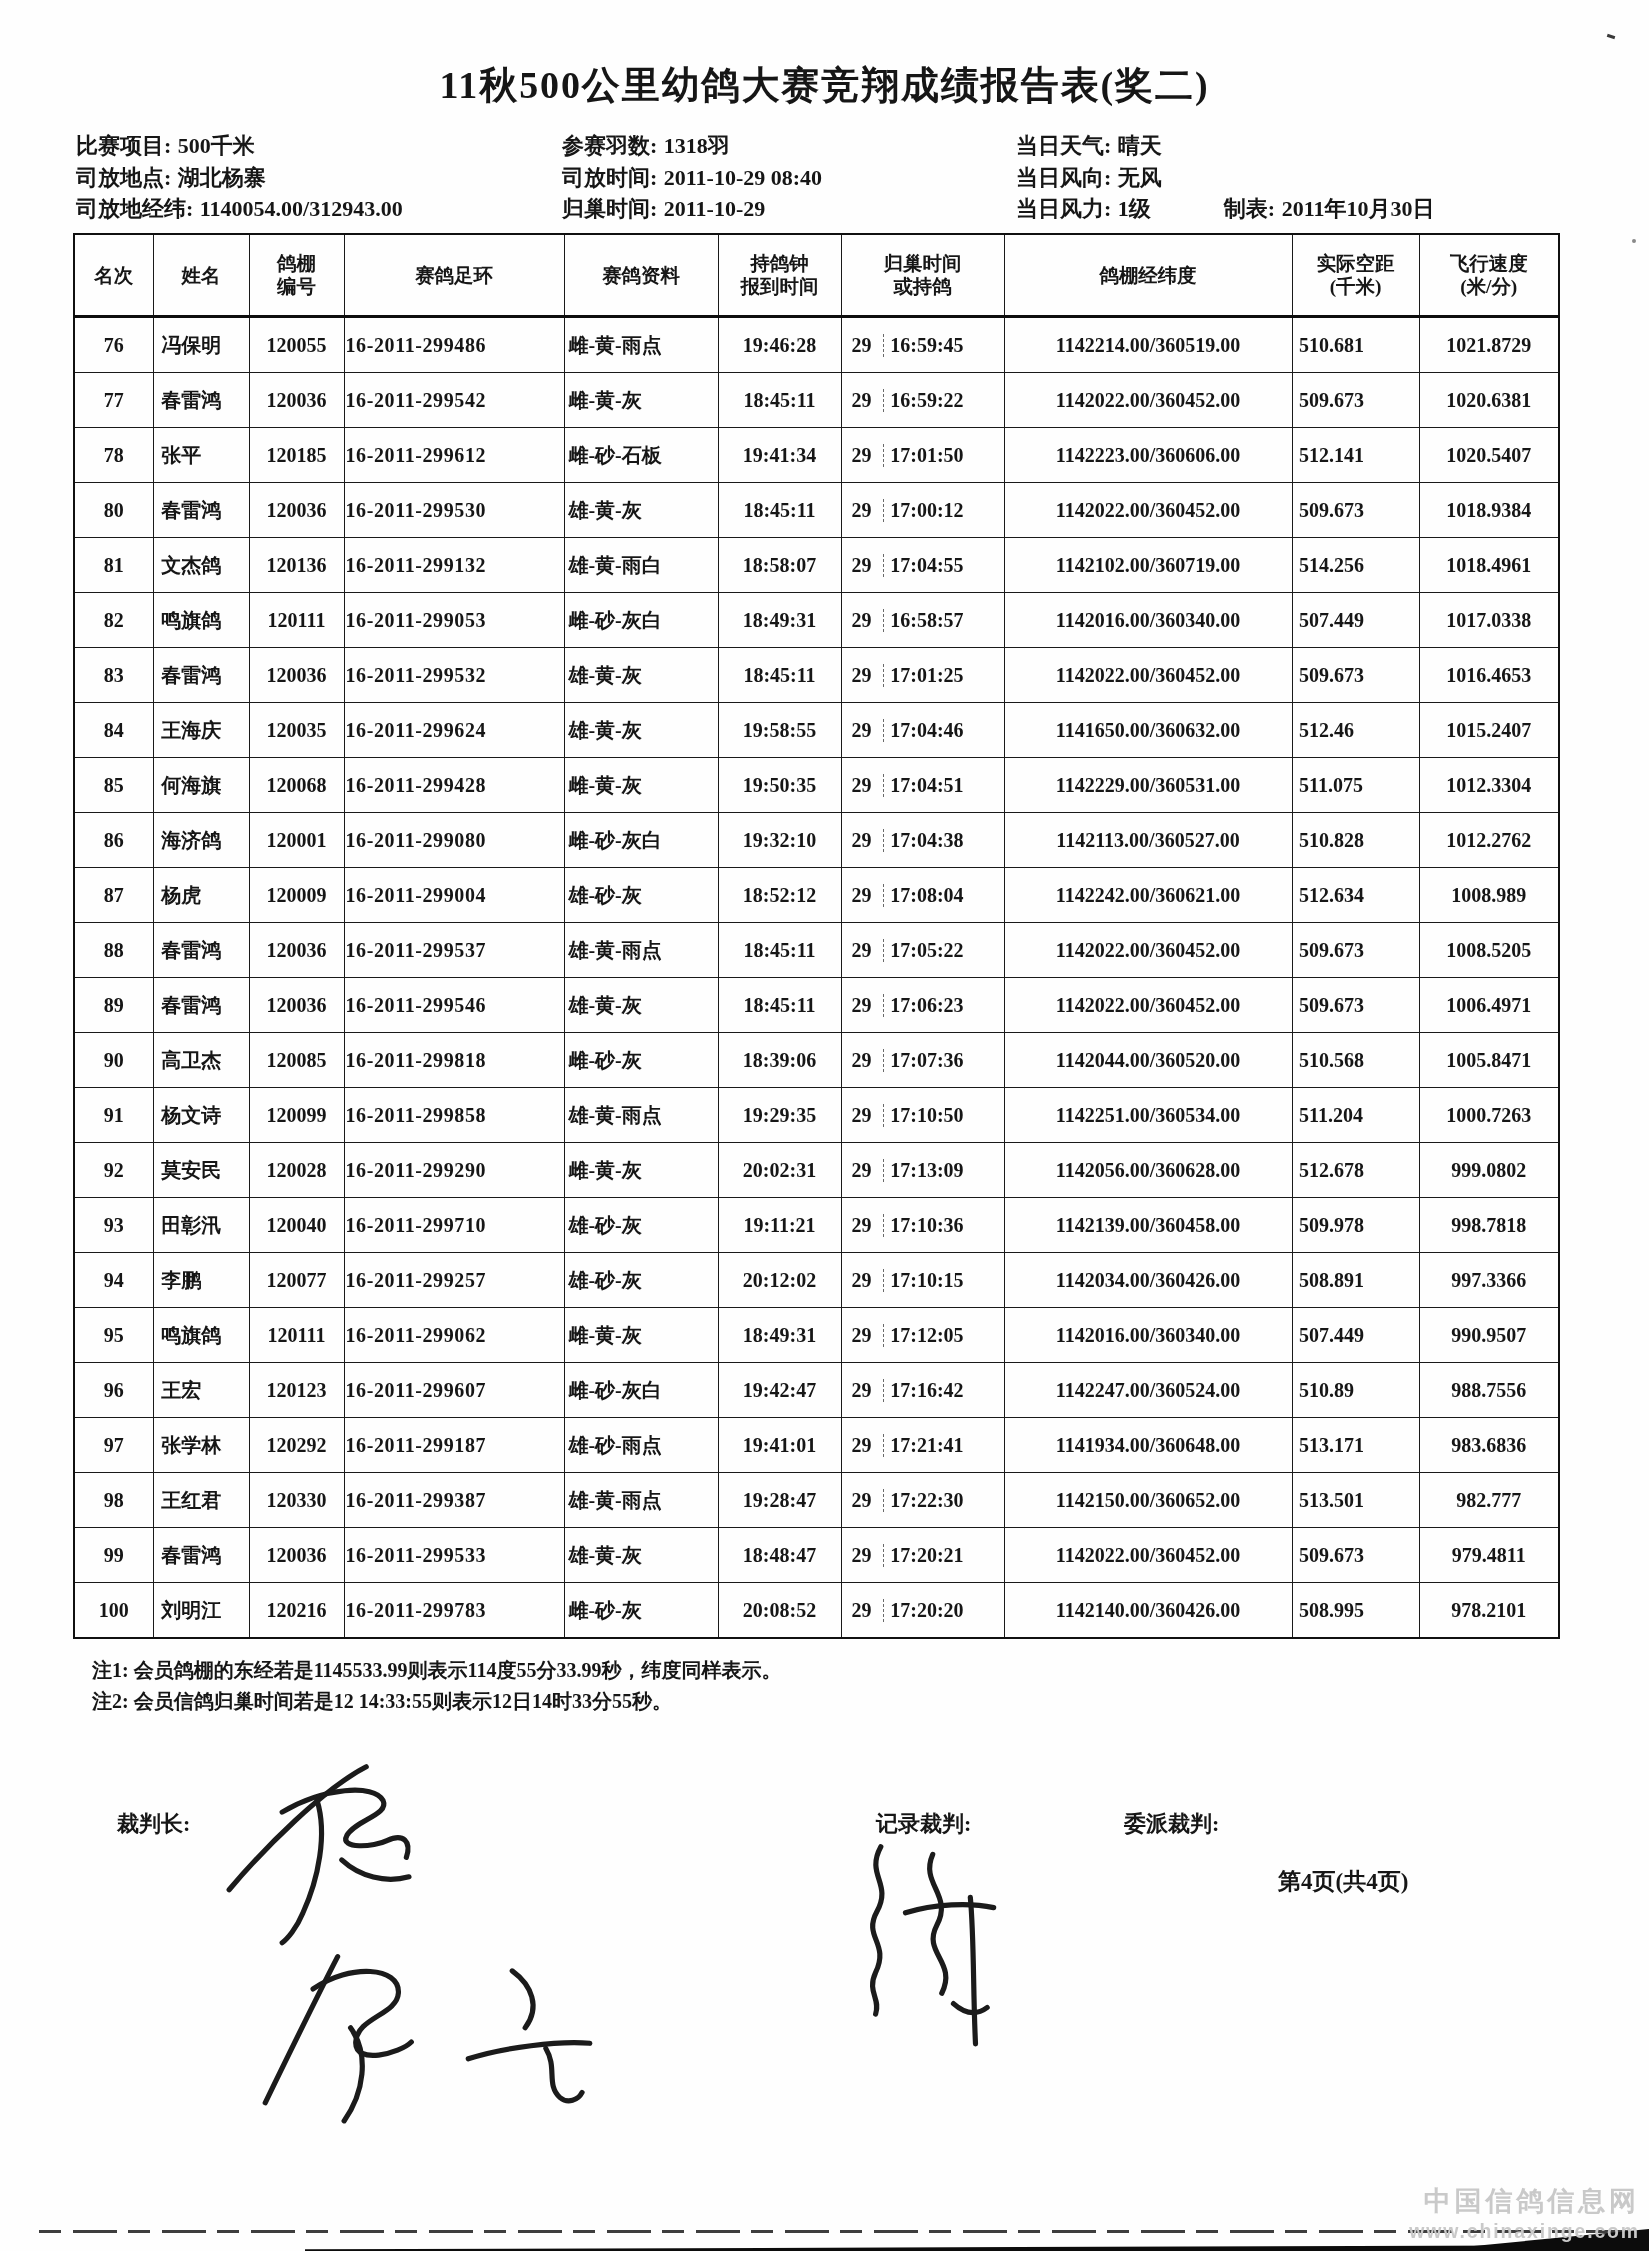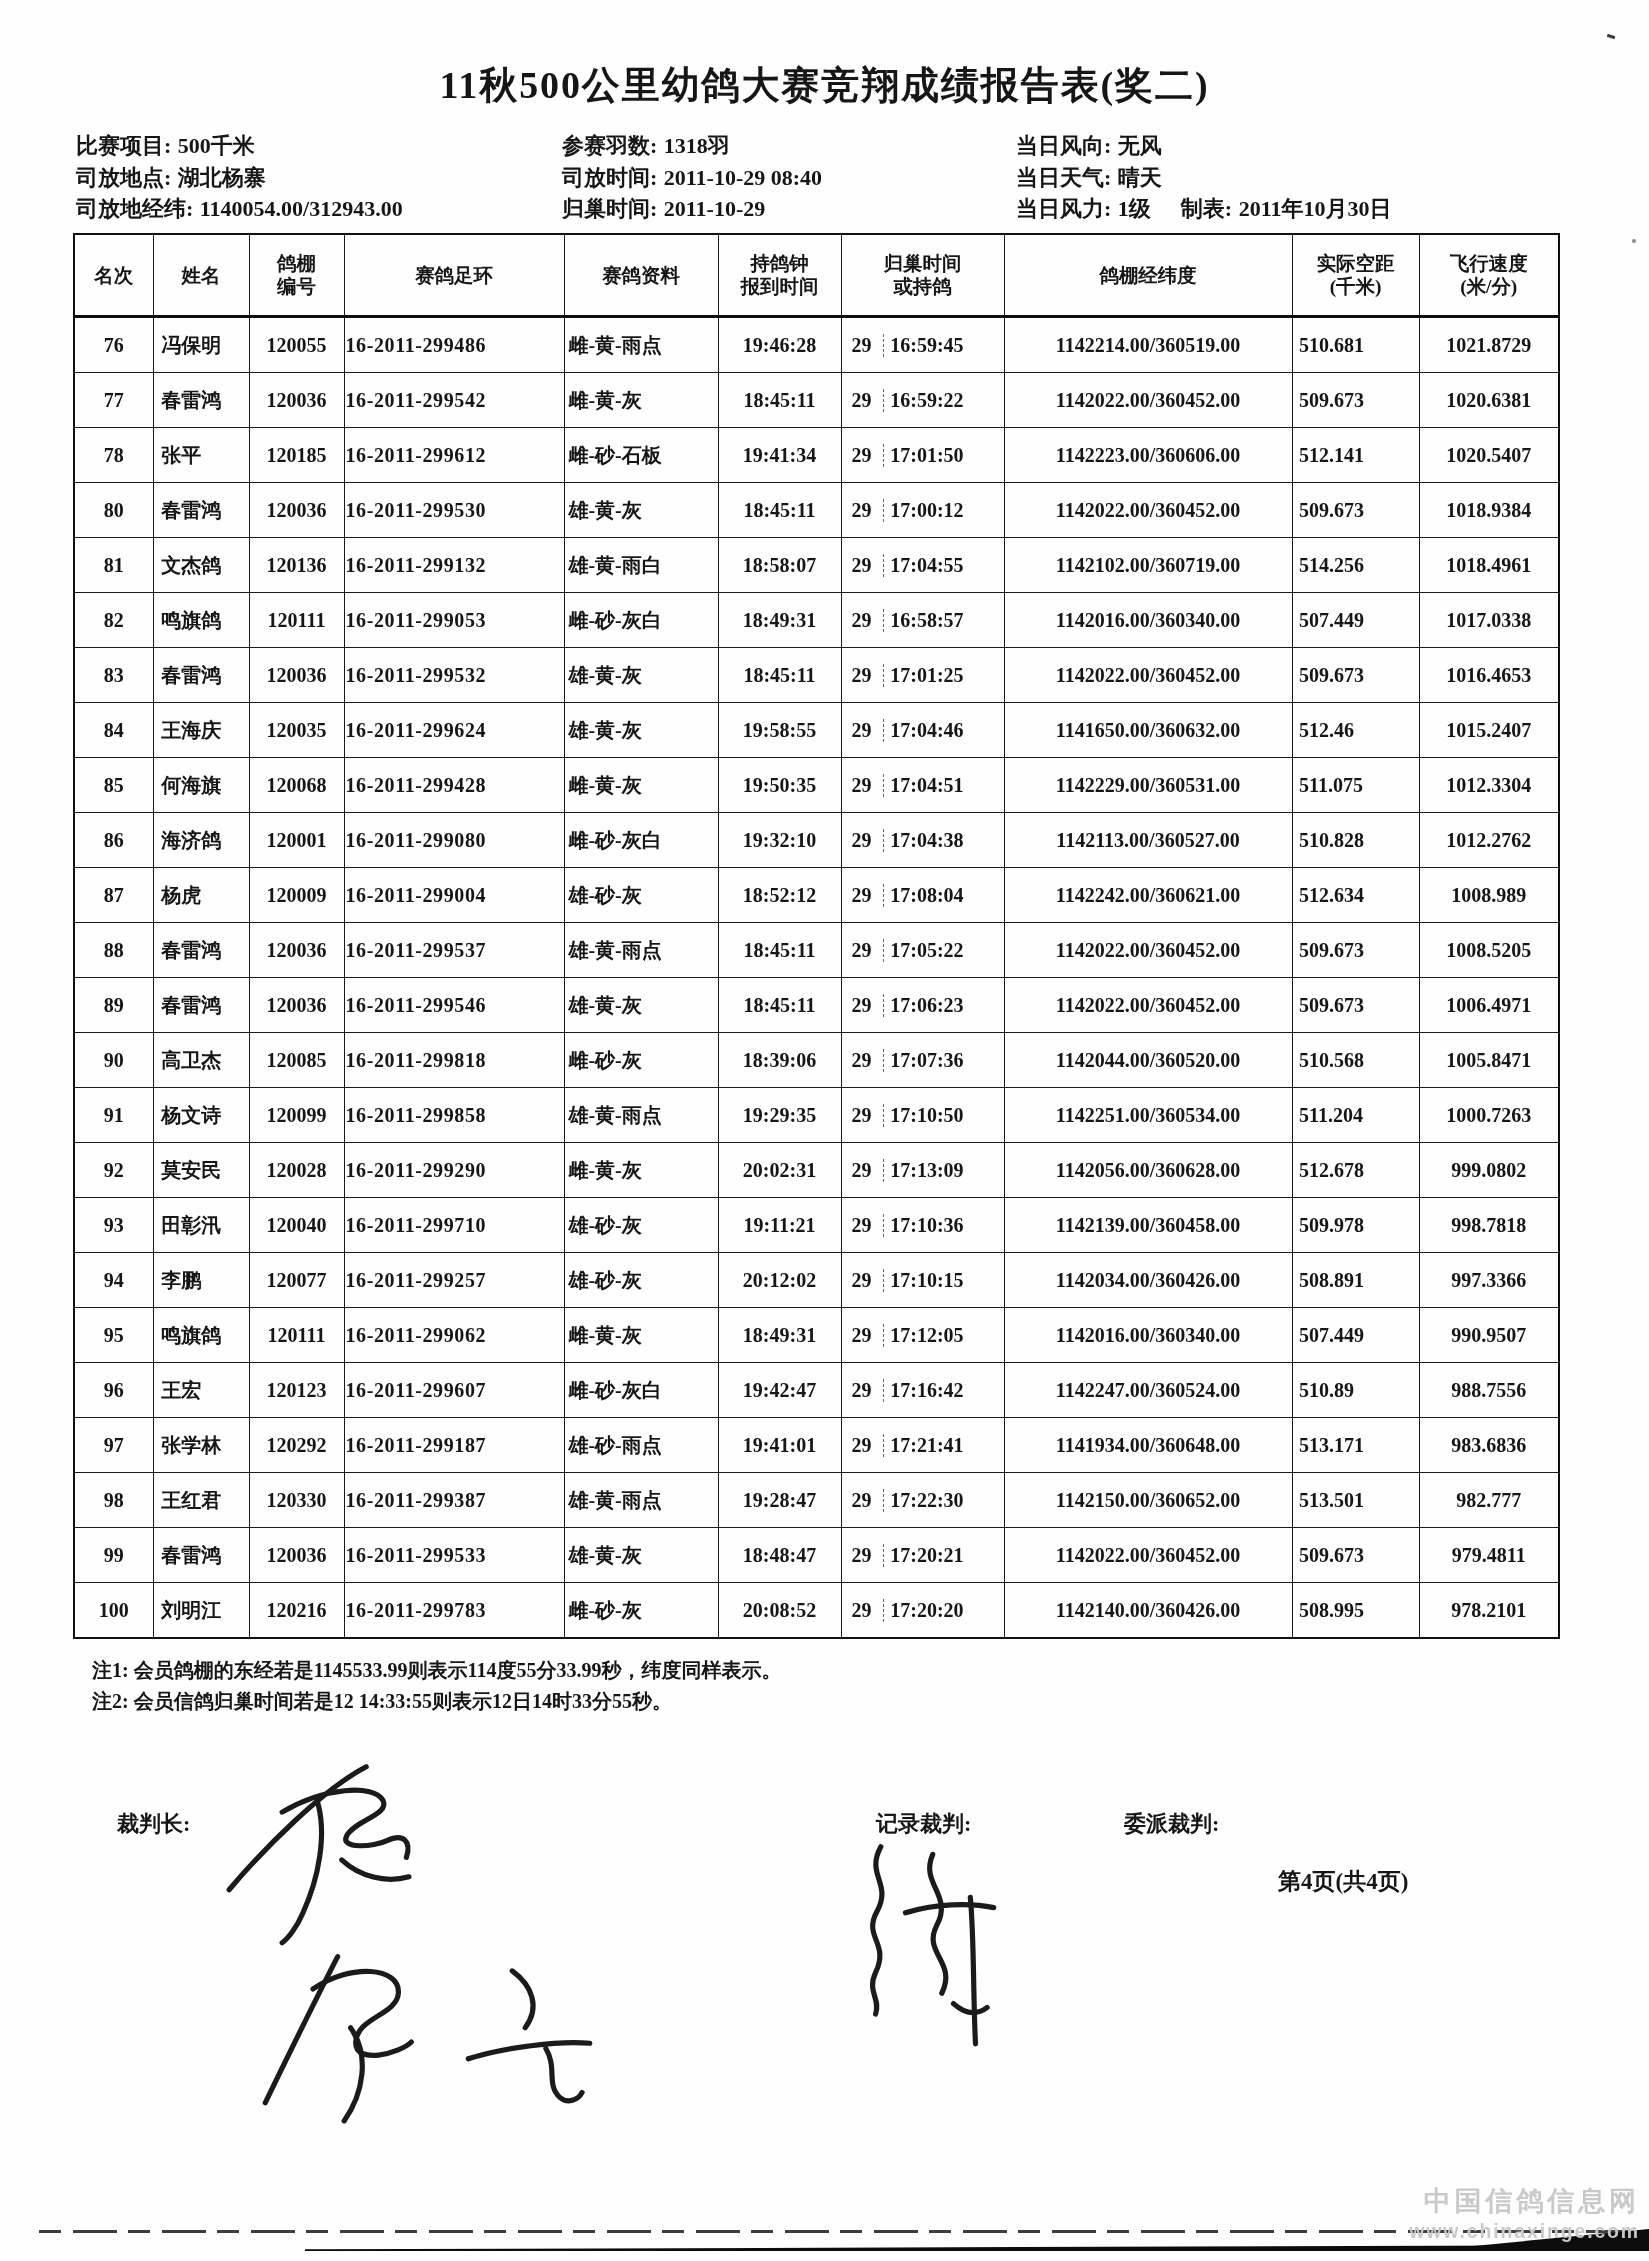--- a/index.html
+++ b/index.html
@@ -22,21 +22,21 @@
   .meta{
     margin:19.4px 0 0 76px;
     width:1491px;
     display:grid;
     grid-template-columns:486px 454px 1fr;
     font-size:22px;
     font-weight:600;
   }
   .meta-line{line-height:1.42;white-space:nowrap;}
   .m-label{margin-right:6.5px;}
-  .made{margin-left:30px;}
+  .made{margin-left:73px;}
   
   table.results{
     border-collapse:collapse;
     table-layout:fixed;
     width:1486px;
     margin:9px 0 0 73px;
     border:2.6px solid #101010;
     font-size:20px;
     font-weight:600;
   }
@@ -105,22 +105,22 @@
         <div class="meta-line"><span class="m-label">比赛项目:</span><span class="m-value">500千米</span></div>
         <div class="meta-line"><span class="m-label">司放地点:</span><span class="m-value">湖北杨寨</span></div>
         <div class="meta-line"><span class="m-label">司放地经纬:</span><span class="m-value">1140054.00/312943.00</span></div>
       </div>
     <div>
         <div class="meta-line"><span class="m-label">参赛羽数:</span><span class="m-value">1318羽</span></div>
         <div class="meta-line"><span class="m-label">司放时间:</span><span class="m-value">2011-10-29 08:40</span></div>
         <div class="meta-line"><span class="m-label">归巢时间:</span><span class="m-value">2011-10-29</span></div>
       </div>
     <div>
+        <div class="meta-line"><span class="m-label">当日天气:</span><span class="m-value">晴天</span></div>
         <div class="meta-line"><span class="m-label">当日风向:</span><span class="m-value">无风</span></div>
-        <div class="meta-line"><span class="m-label">当日天气:</span><span class="m-value">晴天</span></div>
         <div class="meta-line"><span class="m-label">当日风力:</span><span class="m-value">1级</span><span class="made"><span class="m-label">制表:</span><span class="m-value">2011年10月30日</span></span></div>
       </div>
   </div>
 
   <table class="results">
     <colgroup>
       <col style="width:79px">
         <col style="width:96px">
         <col style="width:95px">
       <col style="width:220px">

